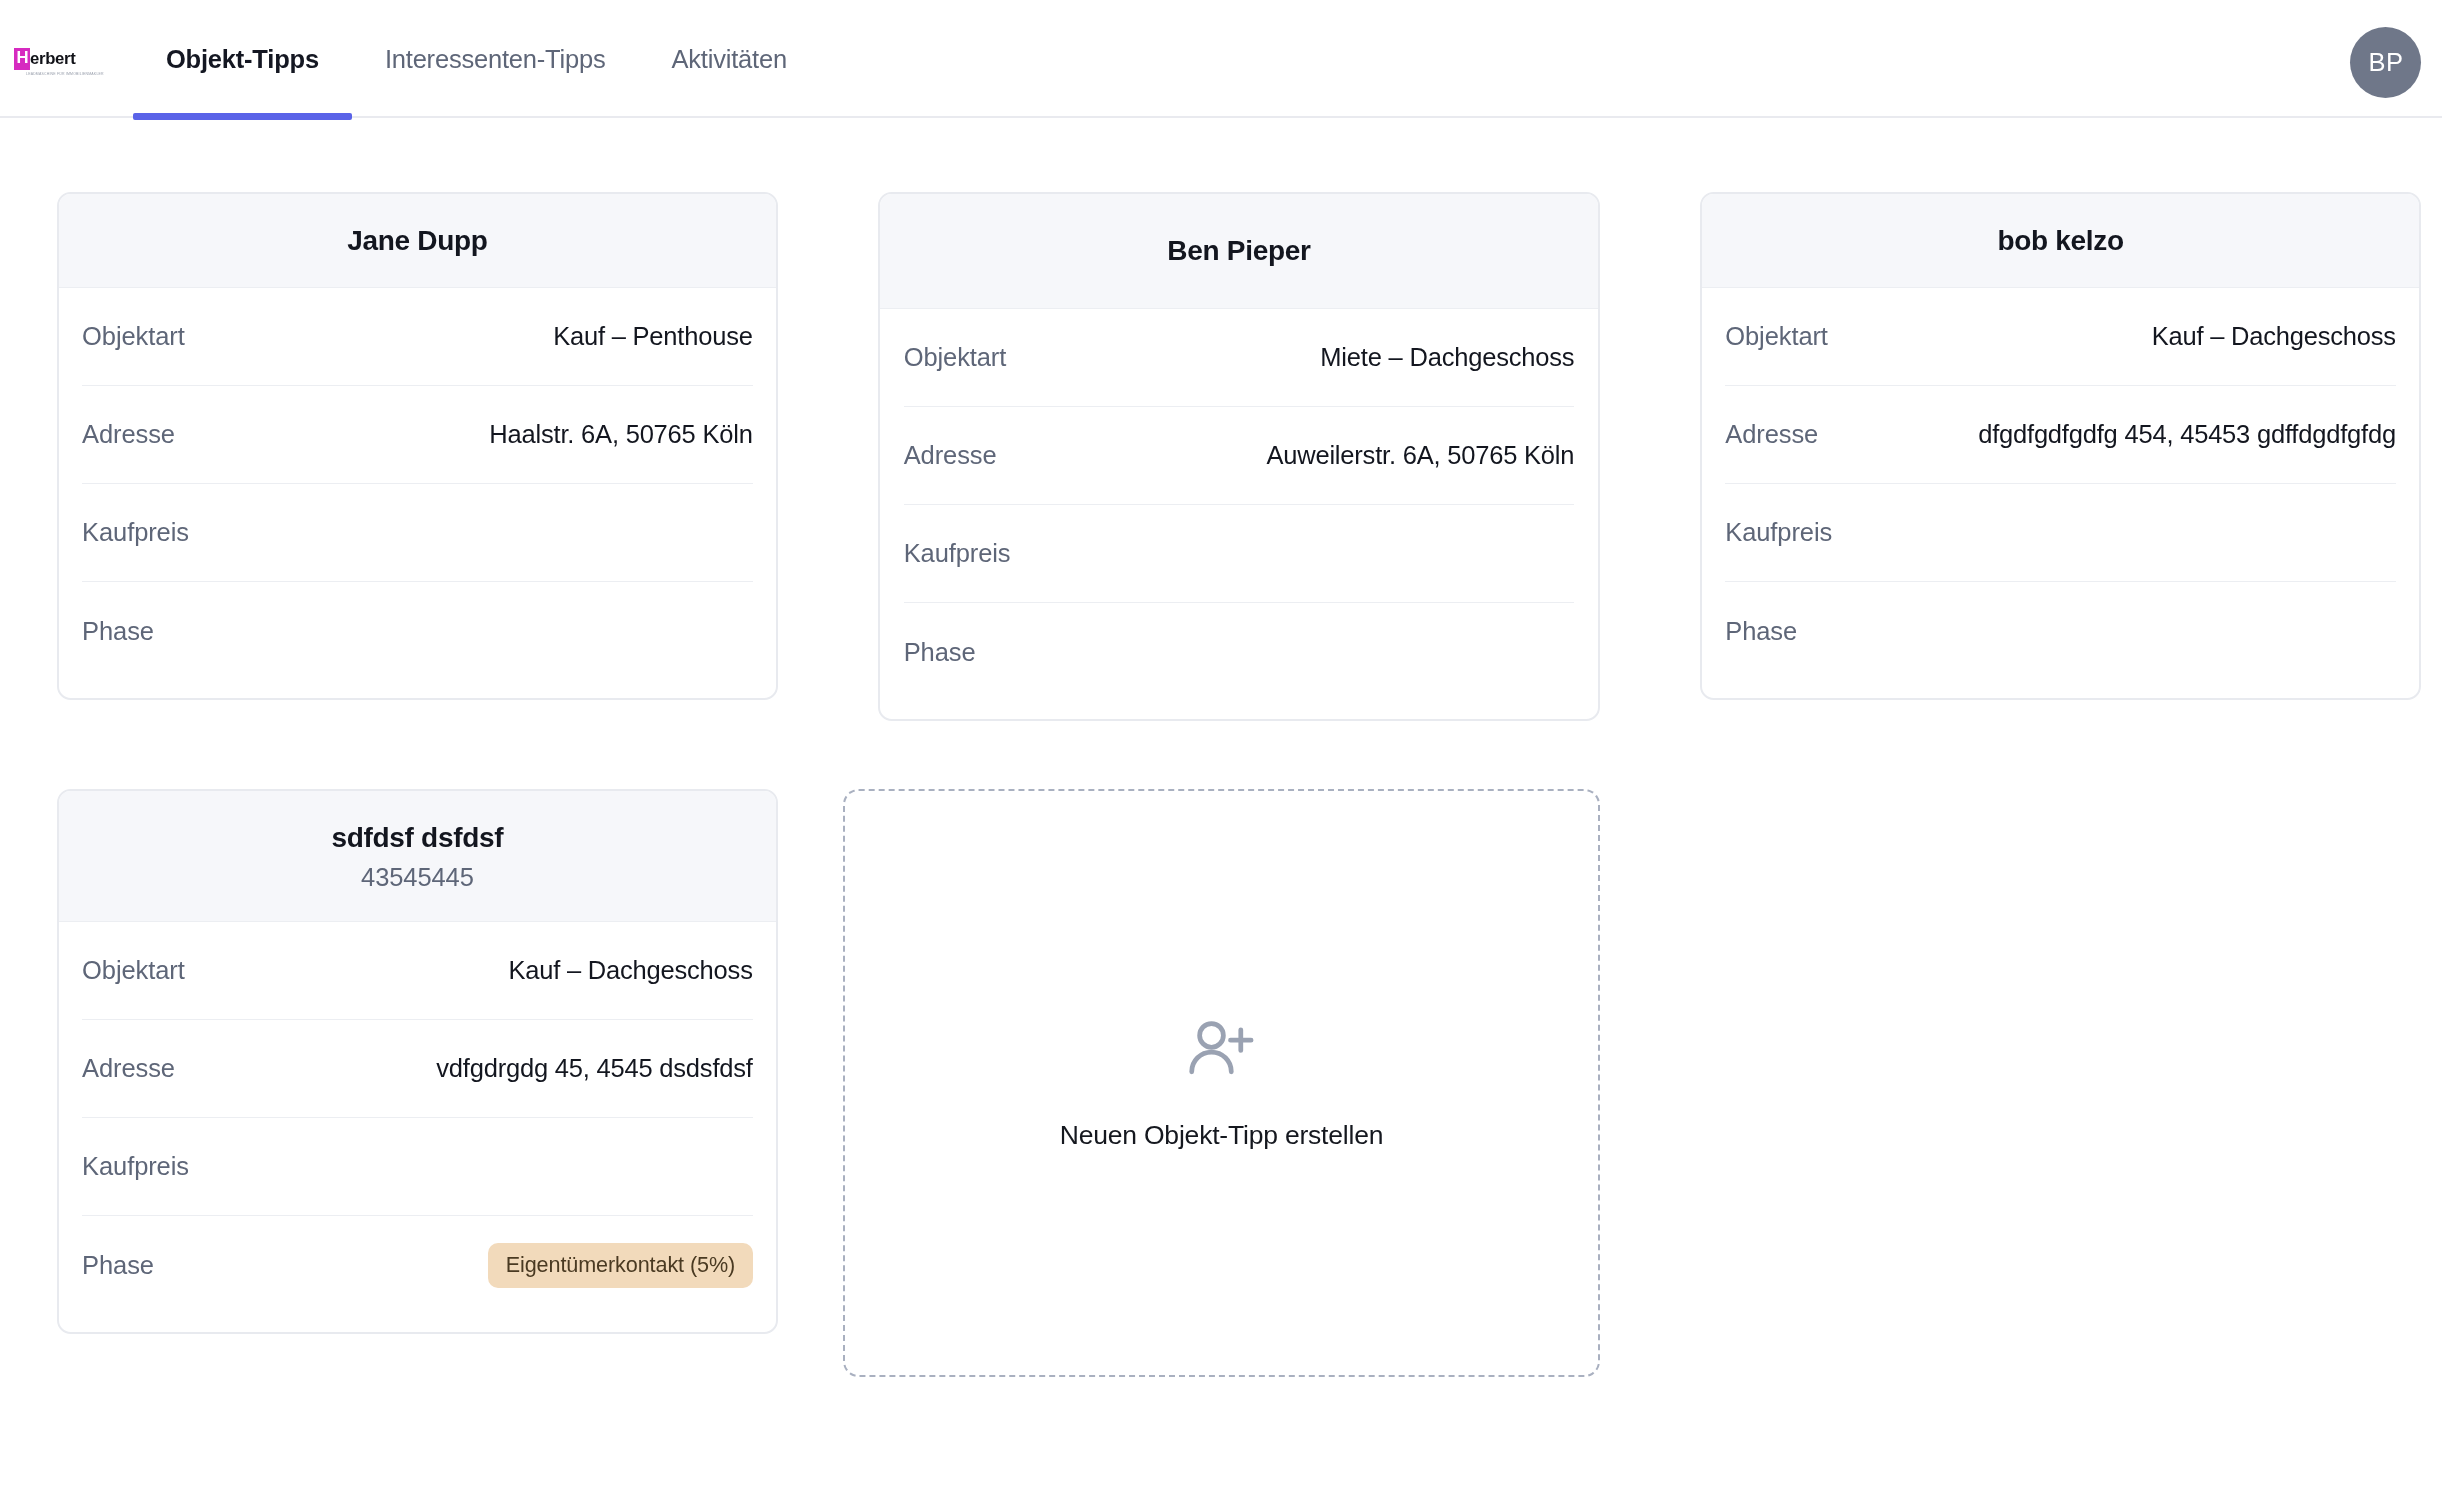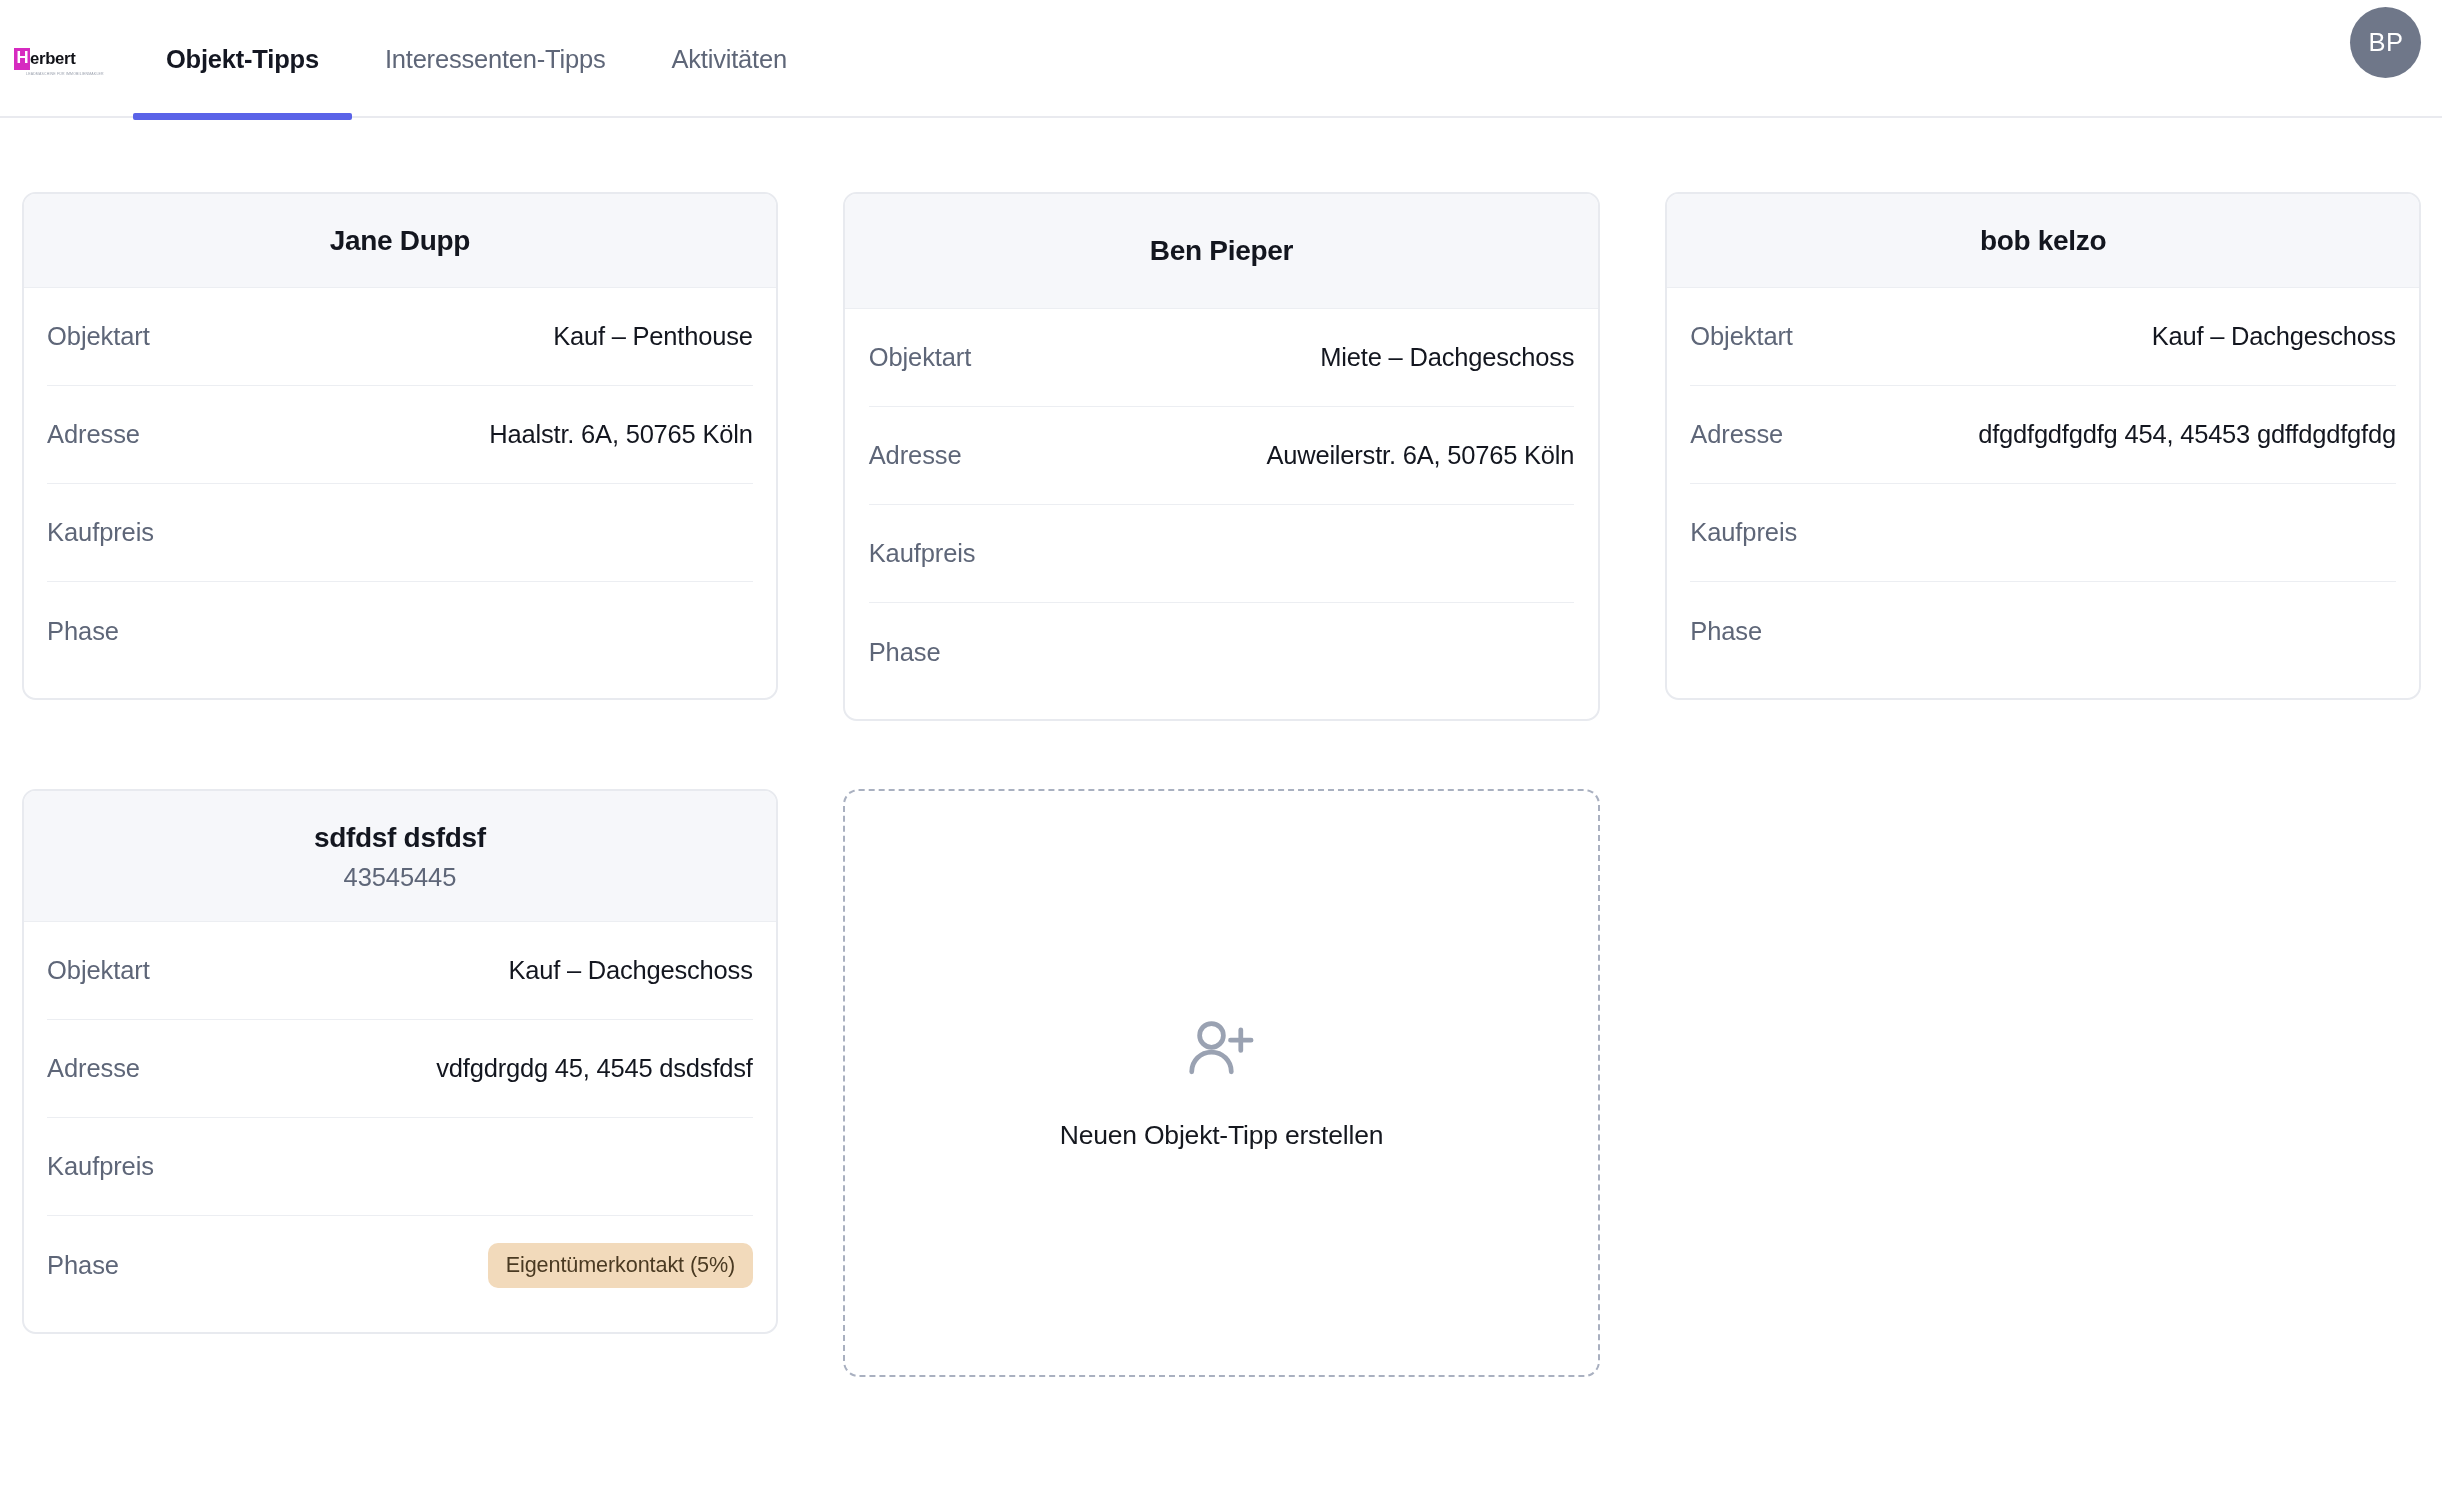--- a/index.html
+++ b/index.html
@@ -88,21 +88,21 @@
     left: 0; right: 0;
     bottom: -2px;
     height: 6.9px;
     background: #5a63e8;
     border-radius: 2px;
   }
 
   .avatar {
     position: absolute;
     right: 21.6px;
-    top: 7px;
+    top: 27px;
     width: 71px;
     height: 71px;
     border-radius: 50%;
     background: #6f7789;
     color: #ffffff;
     font-size: 25.5px;
     font-weight: 500;
     display: flex;
     align-items: center;
     justify-content: center;
@@ -121,20 +121,21 @@
     row-gap: 68px;
   }
 
   .card {
     border: 2px solid #e8eaef;
     border-radius: 13.7px;
     background: #ffffff;
     overflow: hidden;
     align-self: start;
     cursor: pointer;
+    margin-left: 35px;
   }
   .card-head {
     background: #f6f7fa;
     padding: 29px 23.5px 29px 23.5px;
     text-align: center;
     border-bottom: 1px solid #eceef2;
   }
   .card-title {
     font-size: 28px;
     font-weight: 700;

